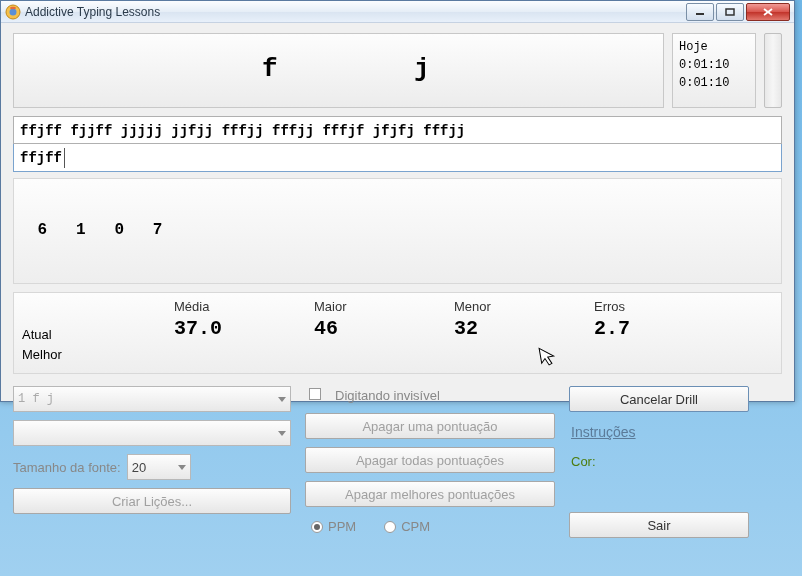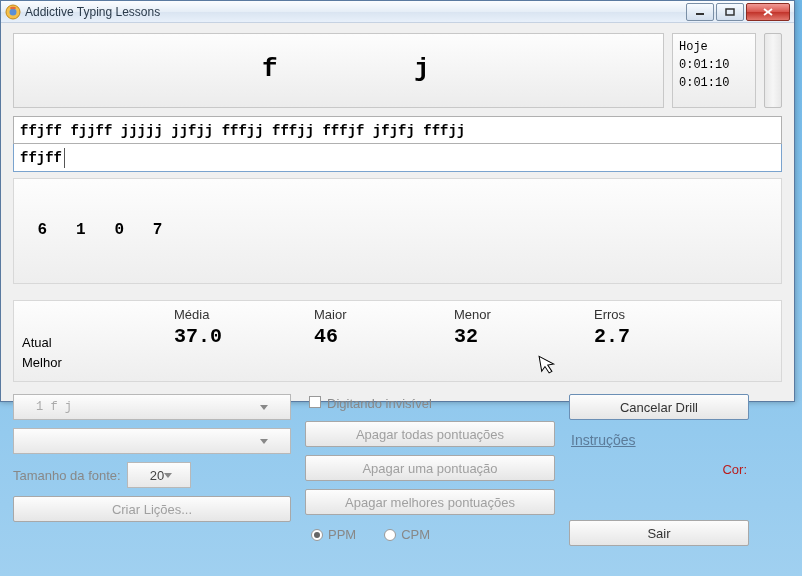--- a/index.html
+++ b/index.html
@@ -119,21 +119,21 @@
     margin-top: 6px;
     padding: 6px 14px 8px 14px;
     font-family: "Courier New", monospace;
     font-size: 16px; font-weight: bold;
     white-space: pre;
   }
 
   .statspanel {
     border: 1px solid #d8d8d8;
     background: linear-gradient(to bottom,#fdfdfd,#eeeeee);
-    margin-top: 16px;
+    margin-top: 8px;
     padding: 8px 10px 10px 10px;
     position: relative;
     height: 82px;
   }
   .statspanel .headers {
     display: flex;
     position: absolute; left: 160px; top: 6px; right: 20px;
     font-size: 13px; color: #333;
   }
   .statspanel .headers > div { width: 140px; }
@@ -161,21 +161,21 @@
   .col { display: flex; flex-direction: column; gap: 8px; }
   .col.l { width: 278px; }
   .col.m { width: 250px; }
   .col.r { width: 180px; }
 
   .combo {
     display:flex; align-items:center;
     height: 26px;
     border: 1px solid #b8b8b8;
     background: linear-gradient(to bottom,#fdfdfd,#e8e8e8);
-    padding: 0 22px;
+    padding: 0 4px;
     color: #888;
     font-family: "Courier New", monospace;
     justify-content: space-between;
   }
   .combo .caret-d {
     width: 0; height: 0; border-left: 4px solid transparent; border-right: 4px solid transparent;
     border-top: 5px solid #888;
   }
   .combo.disabled { color: #aaa; }
   .fontrow { display: flex; align-items: center; gap: 6px; color: #888; font-size: 13px; }
@@ -194,25 +194,25 @@
   .btn.disabled { color: #a0a0a0; cursor: default; }
   .btn.primary { border-color: #6b8fb5; }
 
   .radios { display:flex; gap: 28px; padding: 4px 6px; align-items:center; }
   .radio { display:flex; align-items:center; gap:5px; color:#888; font-size:13px; }
   .radio .dot {
     width:12px; height:12px; border:1px solid #999; border-radius:50%; background:#fff;
     display:grid; place-items:center;
   }
   .radio.sel .dot::after { content:""; width:6px; height:6px; background:#666; border-radius:50%; }
-  .chk { display:flex; gap:6px; color:#888; font-size:13px; padding:2px 4px; }
+  .chk { display:flex; gap:14px; color:#888; font-size:13px; padding:2px 4px; }
   .chk .box { width:12px; height:12px; border:1px solid #999; background:#fff; }
 
   .link { color:#5b7b99; text-decoration: underline; cursor: pointer; font-size: 14px; padding: 4px 2px; }
-  .corlabel { color:#b91c1c; font-size: 13px; padding: 2px 2px; text-align: right; }
+  .corlabel { color:#4d7c0f; font-size: 13px; padding: 2px 2px; }
 
 </style>
 </head>
 <body>
 
 <div class="window">
   <div class="titlebar">
     <span class="app-icon">
       <svg width="16" height="16" viewBox="0 0 16 16">
           <circle cx="8" cy="8" r="7" fill="#f5c04a" stroke="#c48a1a"></circle>
@@ -310,24 +310,24 @@
           <span>Criar Lições...</span>
         </div>
       </div>
 
       <div class="col m">
         <label class="chk">
           <span class="box"></span>
           <span>Digitando invisível</span>
         </label>
         <div class="btn disabled">
+          <span>Apagar uma pontuação</span>
+        </div>
+        <div class="btn disabled">
           <span>Apagar todas pontuações</span>
-        </div>
-        <div class="btn disabled">
-          <span>Apagar uma pontuação</span>
         </div>
         <div class="btn disabled">
           <span>Apagar melhores pontuações</span>
         </div>
         <div class="radios">
           <div class="radio sel">
             <span class="dot"></span>
             <span>PPM</span>
           </div>
           <div class="radio">

